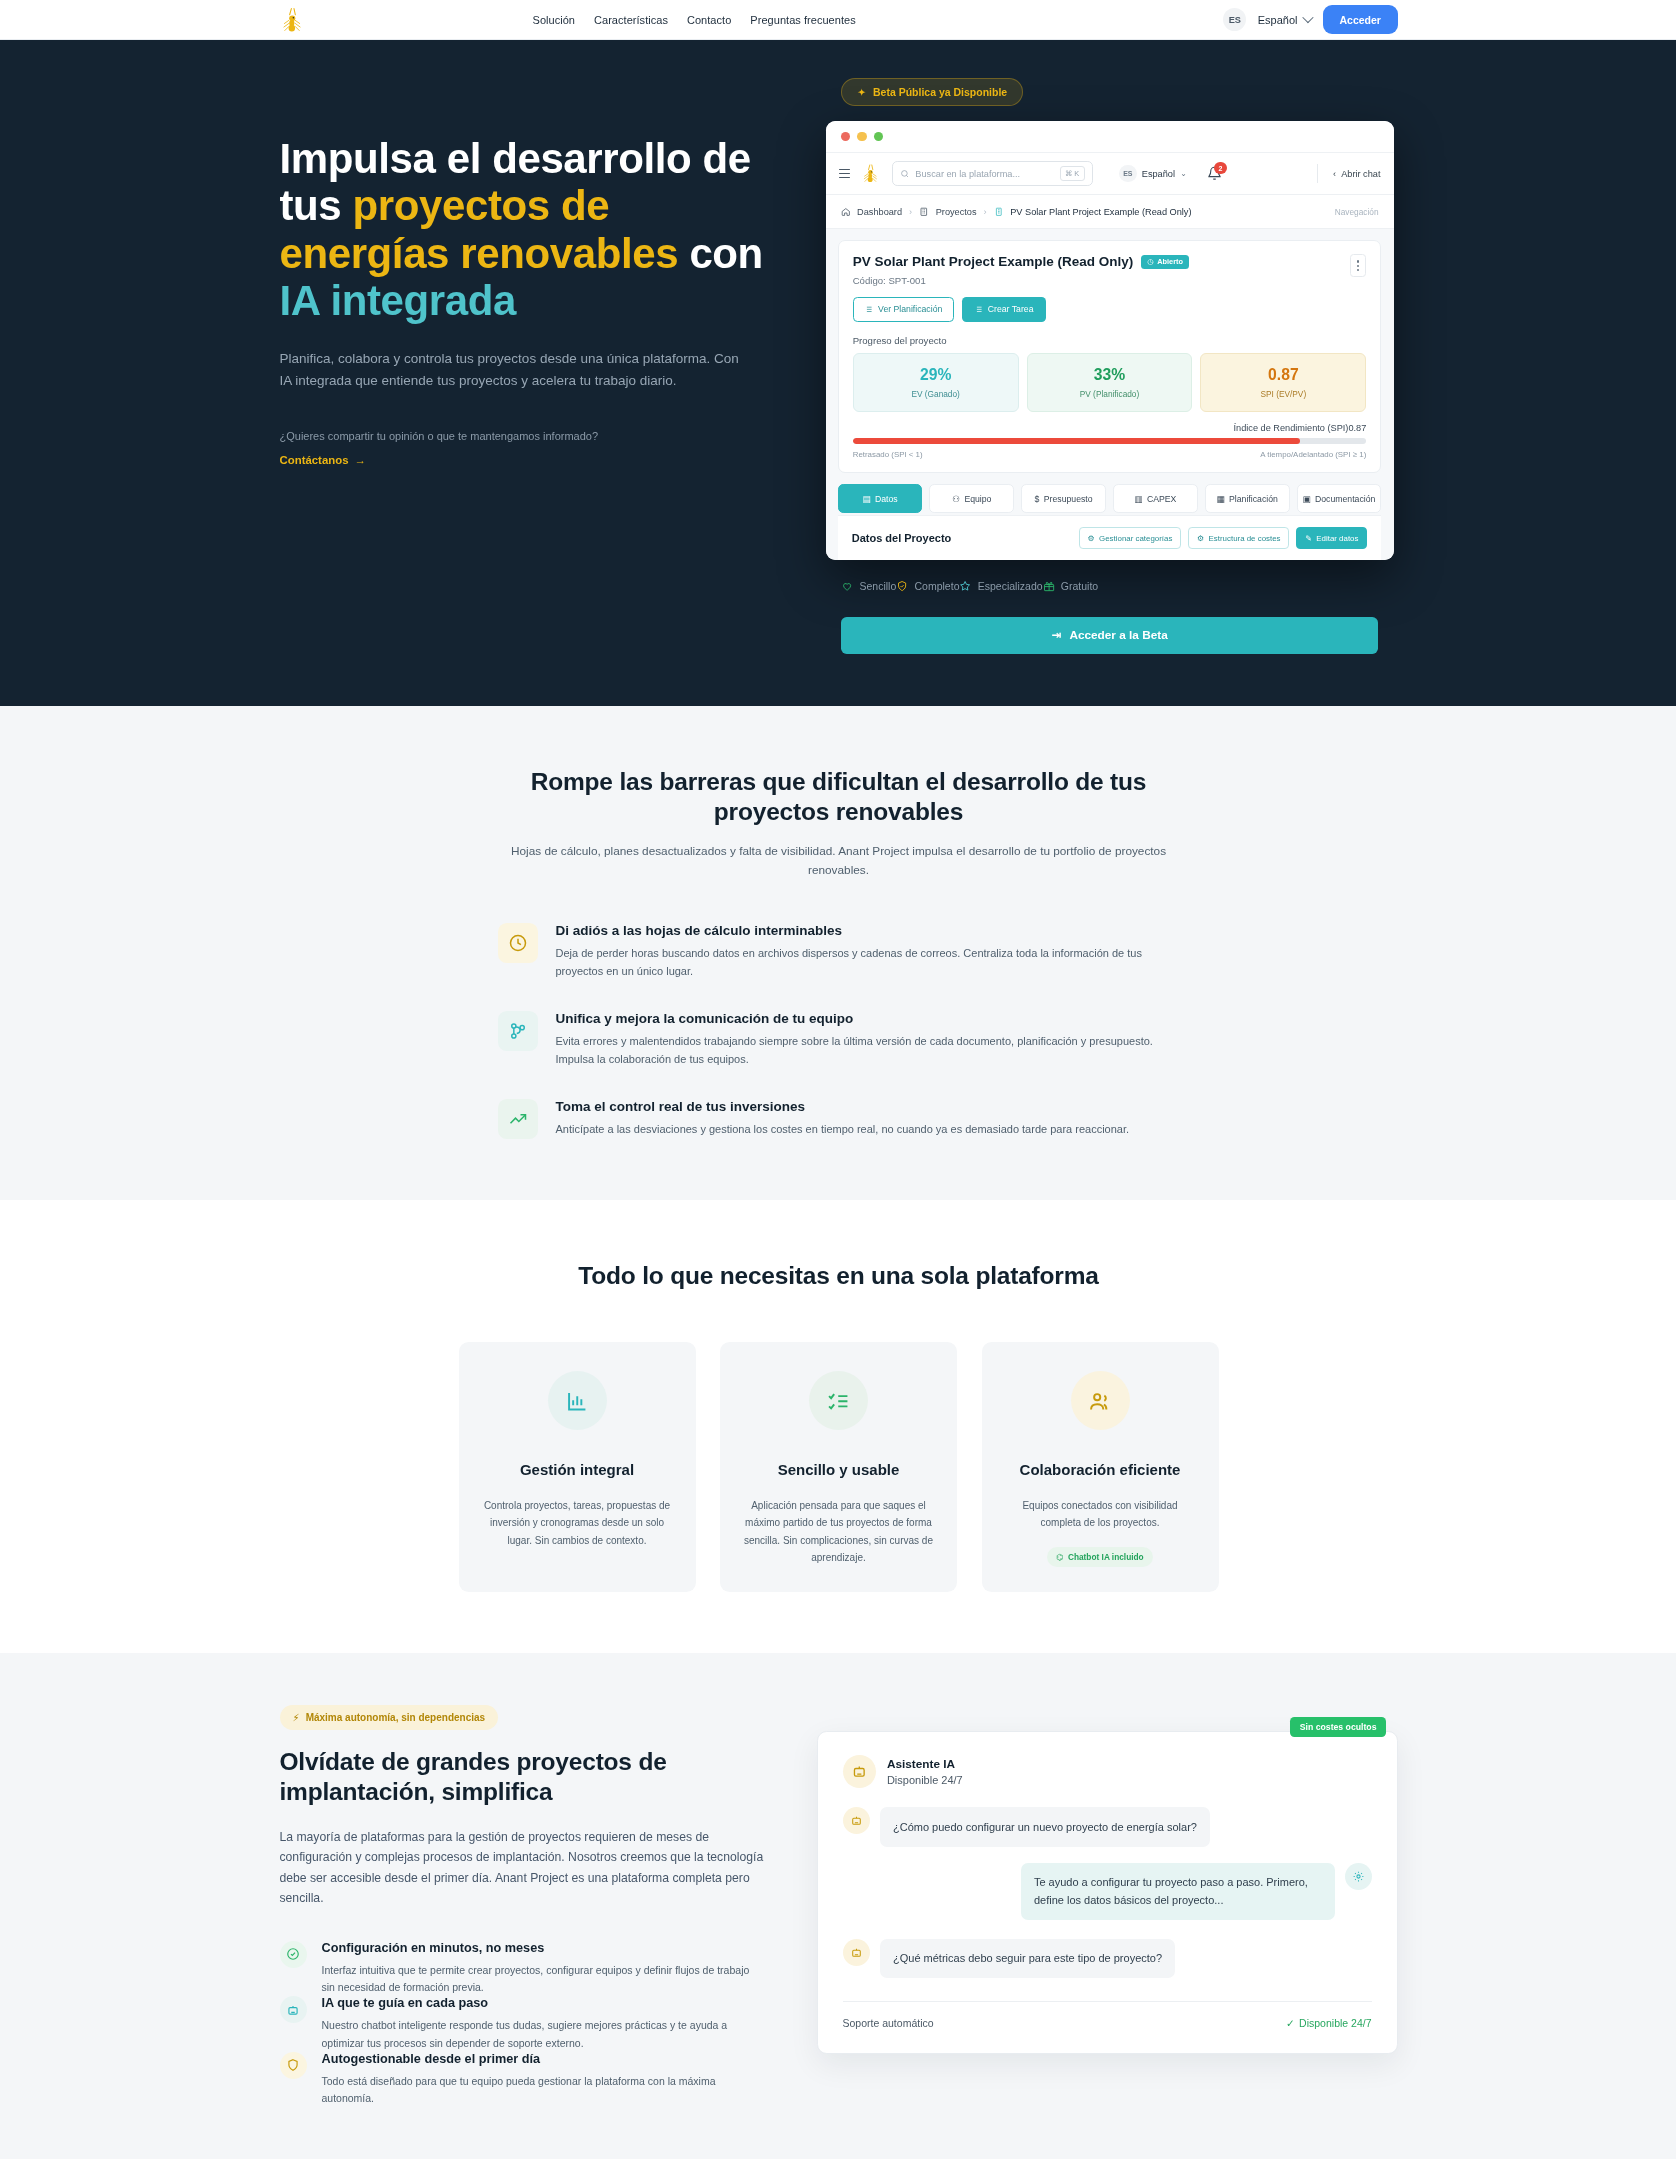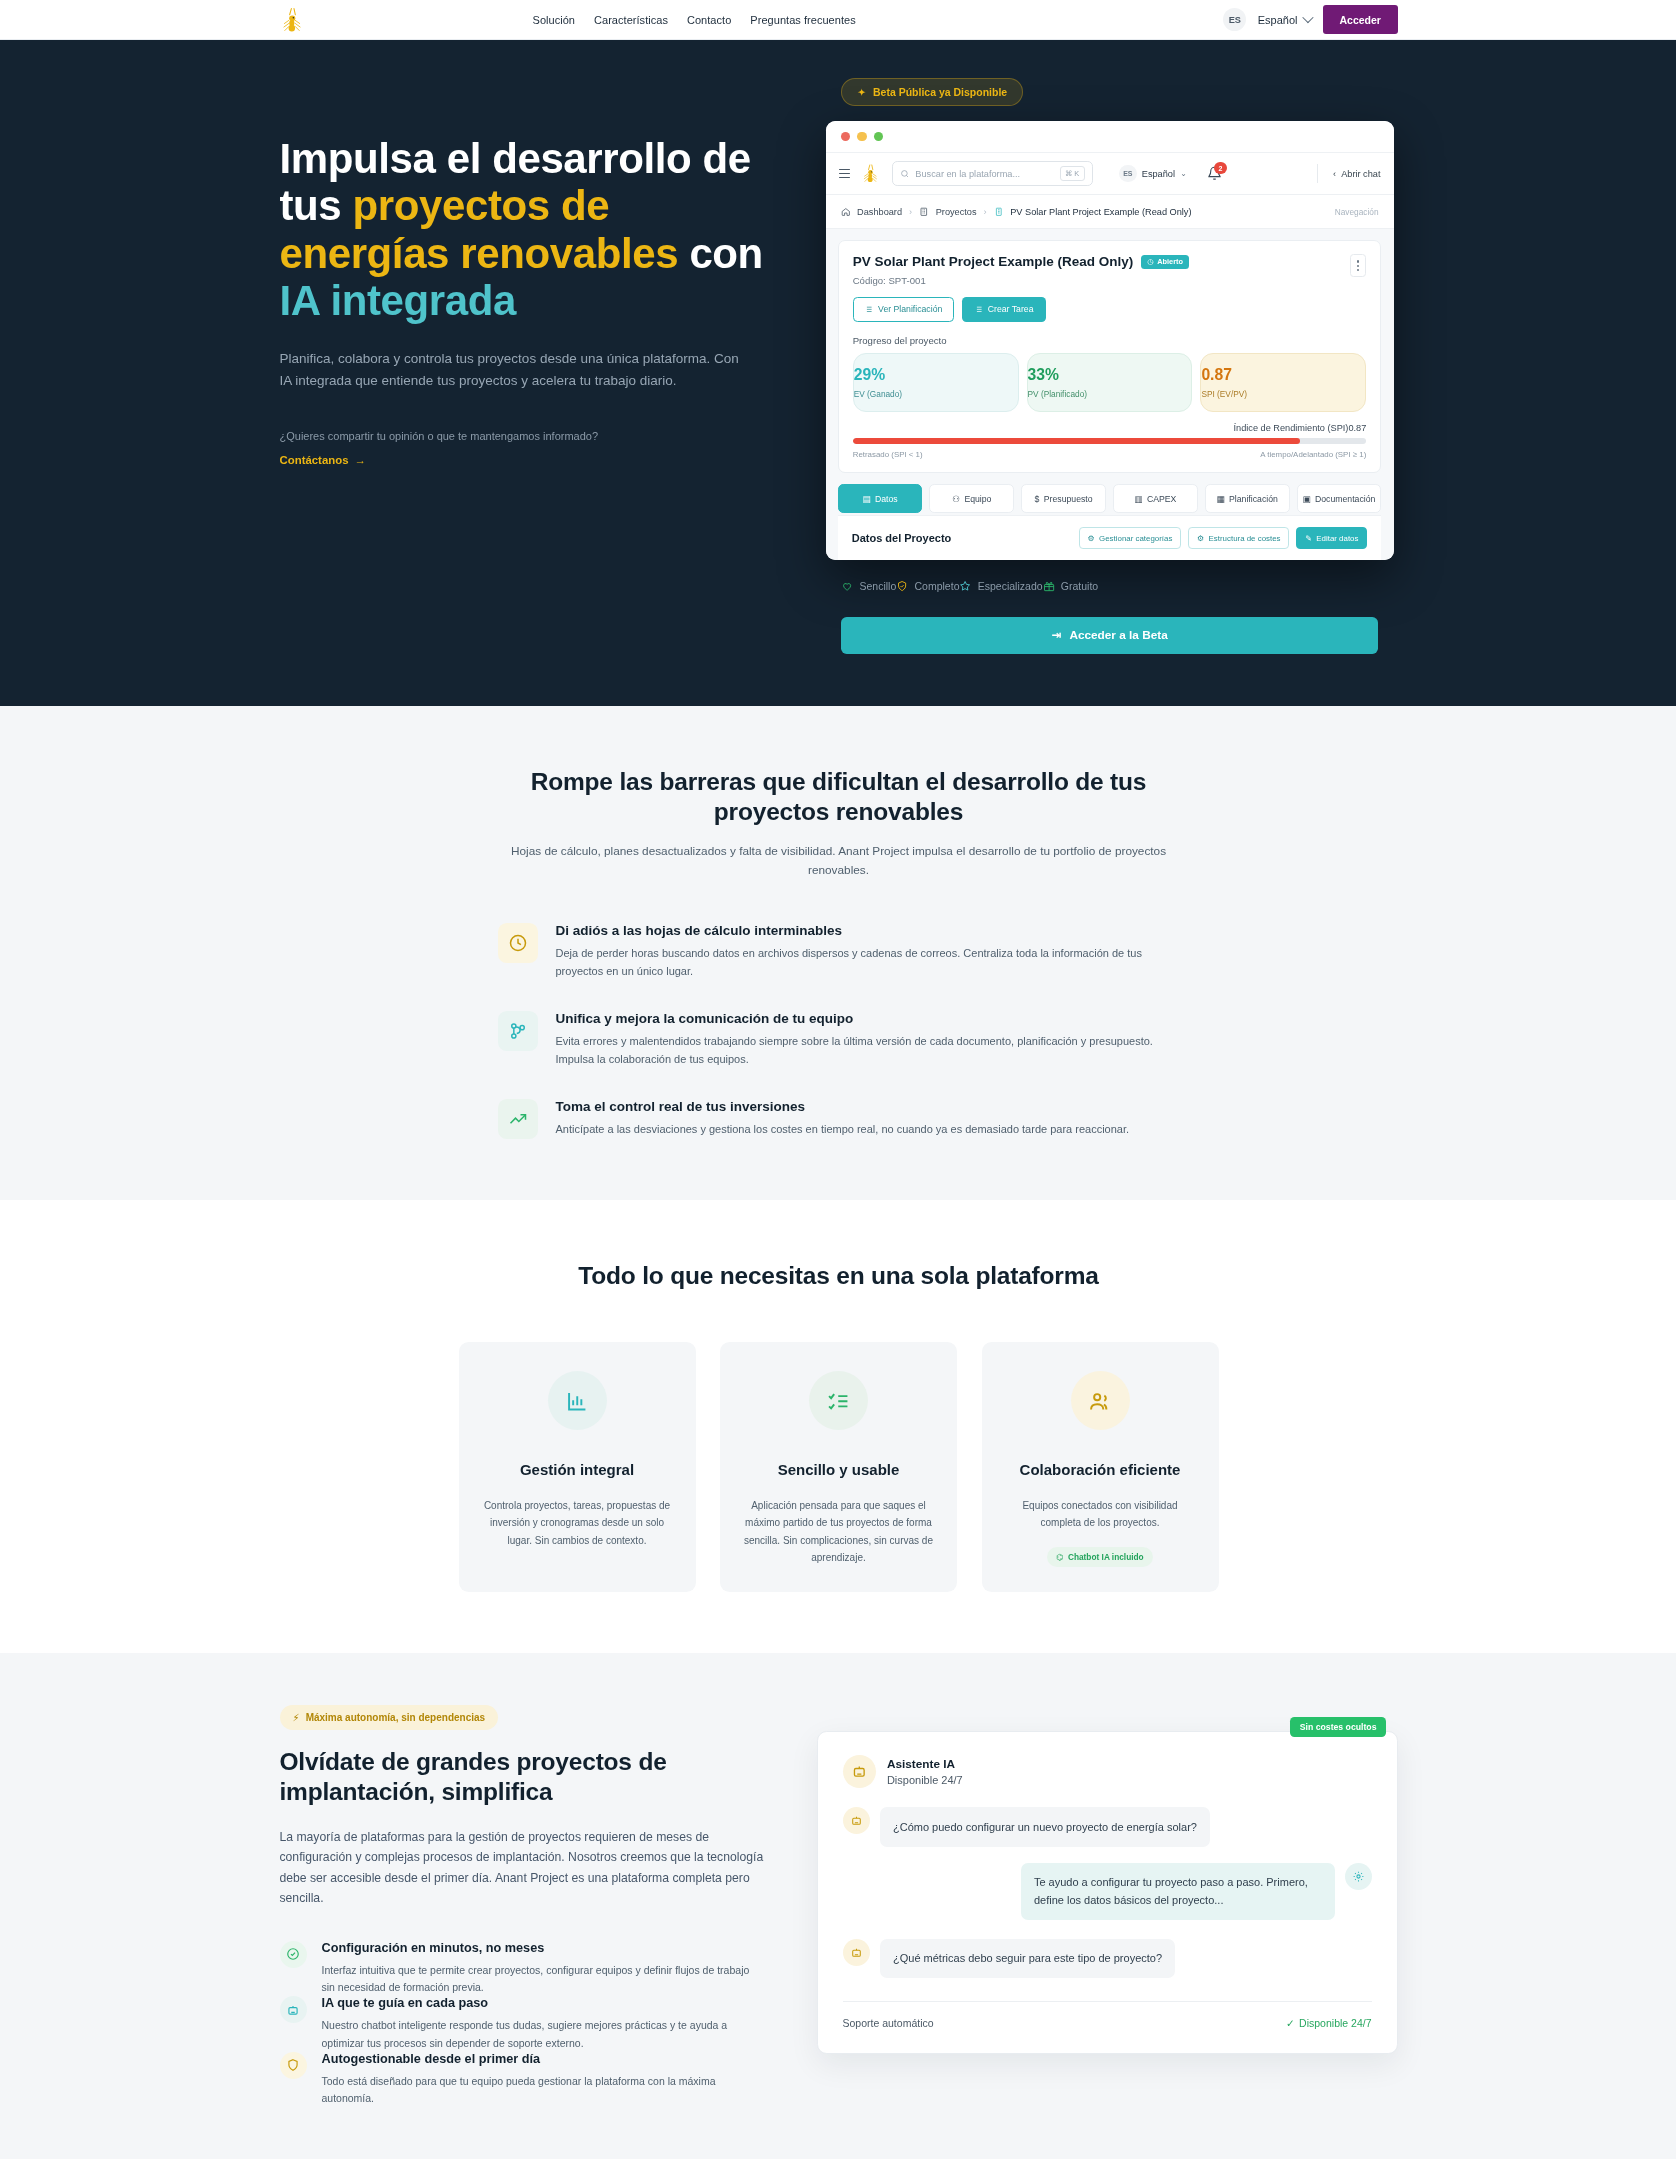--- a/index.html
+++ b/index.html
@@ -26,21 +26,21 @@
     font-size:11px;color:#1d2c3b;text-decoration:none;font-weight:400;letter-spacing:0.04px;
   }
   .nav-right{margin-left:auto;display:flex;align-items:center;gap:11.4px;}
   .lang-badge{
     width:23px;height:23px;border-radius:50%;background:#f1f3f5;color:#4a5866;
     font-size:9.2px;font-weight:600;display:flex;align-items:center;justify-content:center;
   }
   .lang-sel{display:flex;align-items:center;gap:6.1px;font-size:11px;color:#1d2c3b}
   .chev{display:inline-block;width:7.9px;height:7.9px;border-right:1.3px solid #5b6b7a;border-bottom:1.3px solid #5b6b7a;transform:rotate(45deg) translate(-1.7px,-1.7px);}
   .btn-acceder{
-    background:#701a75;color:#fff;border:0;border-radius:3px;
+    background:#3b82f6;color:#fff;border:0;border-radius:9px;
     padding:8.3px 16.6px;font-size:10.5px;font-weight:600;cursor:pointer;
     font-family:inherit;
   }
 
   
   .hero{background:#142331;padding:38px 0 52px;position:relative;overflow:hidden}
   .hero-inner{width:1118px;margin:0 auto;display:flex;align-items:flex-start;gap:48px}
   .hero-left{width:498px;padding-top:57px}
   .hero-h1{
     font-size:42px;line-height:1.13;font-weight:700;color:#fff;letter-spacing:-0.4px;
@@ -98,21 +98,21 @@
   .proj-title{font-size:13.5px;font-weight:700;display:flex;align-items:center;gap:7.9px}
   .tag-open{background:#2ab5bb;color:#fff;font-size:7.4px;border-radius:3.5px;padding:2.6px 6.1px;font-weight:600;display:inline-flex;gap:3.5px;align-items:center}
   .proj-code{margin-top:5.2px;font-size:9.6px;color:#6a7784}
   .kebab{position:absolute;right:14px;top:13px;width:16.6px;height:23px;border:0.4px solid #e6eaee;border-radius:3.5px;display:flex;flex-direction:column;align-items:center;justify-content:center;gap:2.2px}
   .kebab i{width:2.2px;height:2.2px;background:#6a7784;border-radius:50%;display:block}
   .btn-row{display:flex;gap:7.9px;margin-top:11.4px}
   .btn-out{border:0.4px solid #2ab5bb;color:#2a8f95;background:#fff;border-radius:4.4px;padding:6.5px 10.5px;font-size:8.7px;display:flex;align-items:center;gap:5.2px}
   .btn-fill{background:#2ab5bb;color:#fff;border-radius:4.4px;padding:6.5px 12.2px;font-size:8.7px;display:flex;align-items:center;gap:5.2px;border:0}
   .prog-label{margin-top:13px;font-size:9.6px;color:#4b5966}
   .kpis{display:flex;gap:7.9px;margin-top:7px}
-  .kpi{flex:1;border-radius:13px;padding:12.2px 0;text-align:left;border:0.4px solid transparent}
+  .kpi{flex:1;border-radius:6px;padding:12.2px 0;text-align:center;border:0.4px solid transparent}
   .kpi .v{font-size:15.7px;font-weight:700}
   .kpi .l{font-size:8.3px;margin-top:4.4px}
   .kpi-ev{background:#eef8f8;border-color:#dceeee}
   .kpi-ev .v{color:#2ab5bb}.kpi-ev .l{color:#3f8e92}
   .kpi-pv{background:#eef8f3;border-color:#dcefe6}
   .kpi-pv .v{color:#1f9d5c}.kpi-pv .l{color:#44906b}
   .kpi-spi{background:#fbf4df;border-color:#f2e6c4}
   .kpi-spi .v{color:#d4760f}.kpi-spi .l{color:#ab7c28}
   .spi-row{display:flex;justify-content:flex-end;margin-top:11.4px;font-size:9.2px;color:#3c4a58}
   .spi-bar{height:6.1px;background:#e3e7eb;border-radius:3.5px;margin-top:5.2px;overflow:hidden}

